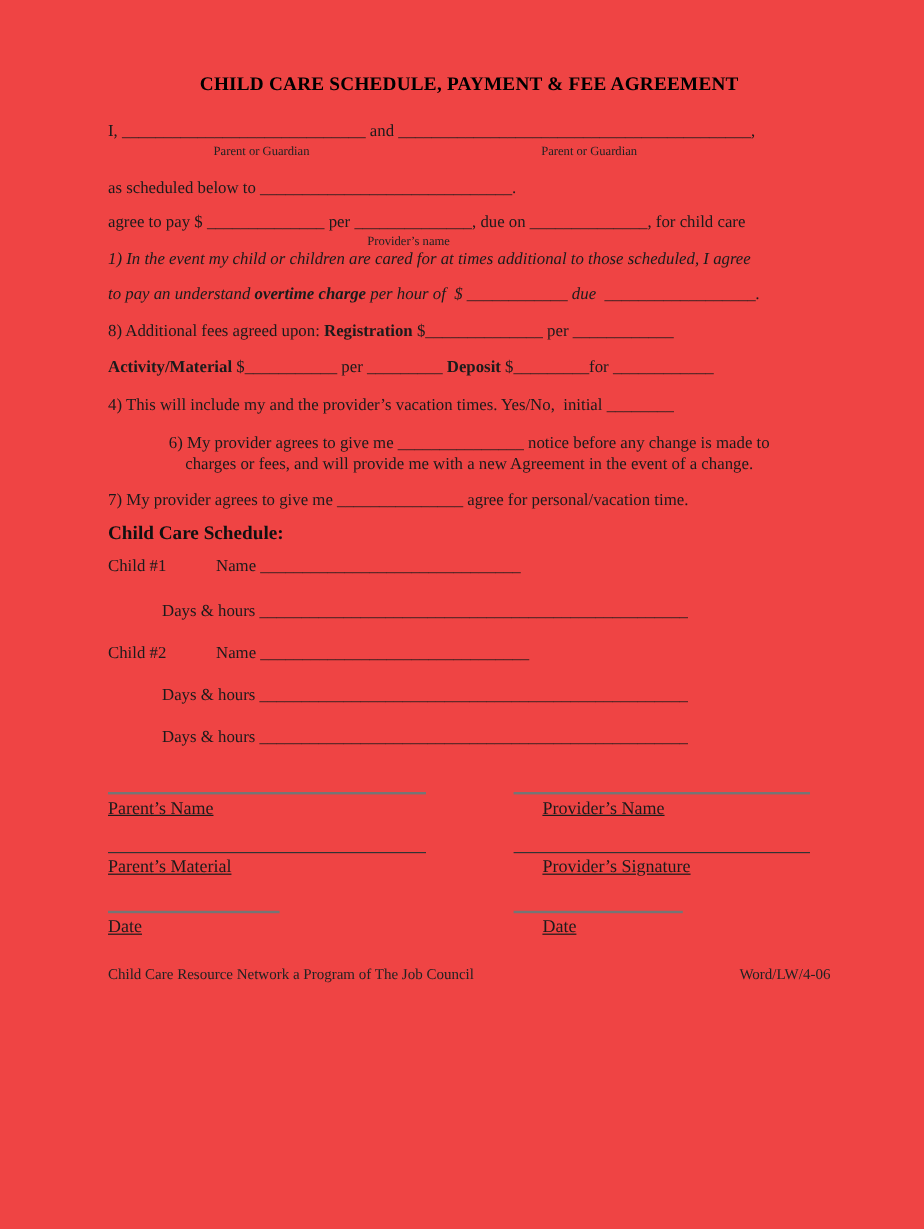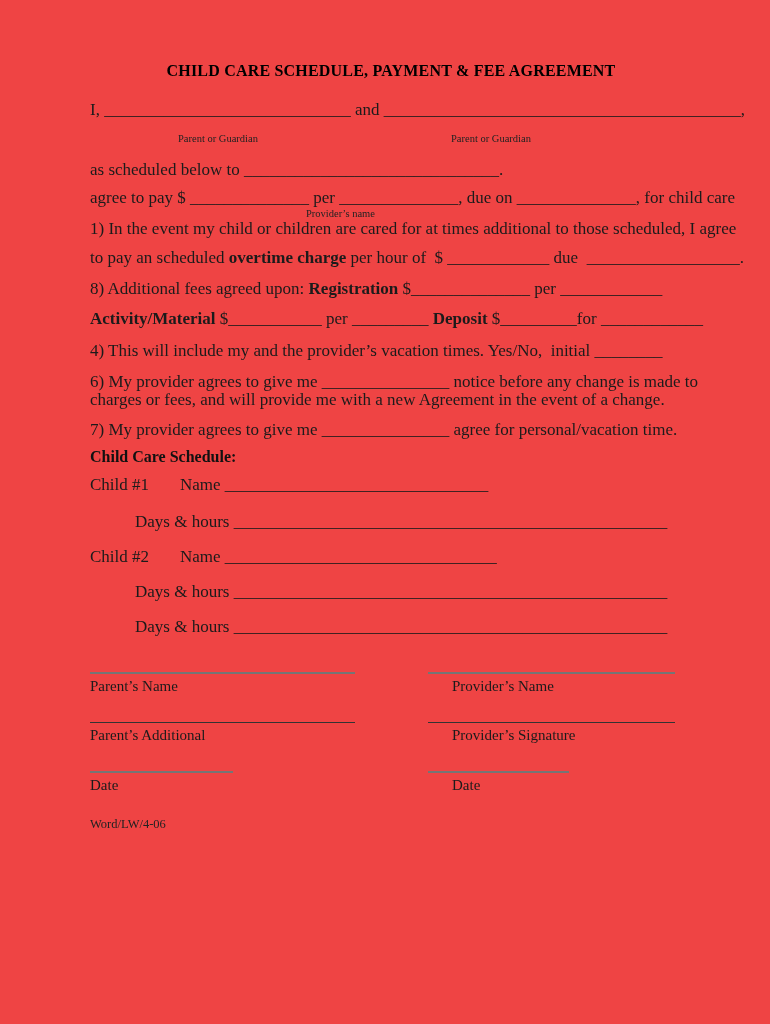--- a/index.html
+++ b/index.html
@@ -15,47 +15,47 @@
   }
   .title {
     margin:0;
     font-size:16px;
     font-weight:bold;
     text-align:center;
     color:#000;
     letter-spacing:.2px;
     white-space:nowrap;
   }
-  .line { white-space:pre; font-size:17px; line-height:20px; }
-  .labels-row { position:relative; height:14px; font-size:10.5px; color:#222;margin-top:12px; }
+  .line { white-space:pre; font-size:14px; line-height:20px; }
+  .labels-row { position:relative; height:14px; font-size:10.5px; color:#222; }
   .pg1 { position:absolute; left:88px; top:1px; }
   .pg2 { position:absolute; left:361px; top:1px; }
   .plabel-row { font-size:10.5px; height:11px; line-height:11px; padding-left:216px; color:#222; }
   .row-intro1 { margin-top:20px; }
   .row-intro2 { margin-top:9px; }
   .row-intro3 { margin-top:14px; line-height:19px; }
-  .para1 { margin-top:0; }
+  .para1 { margin-top:0;font-style:italic; }
   .para1 .l2 { margin-top:9px; }
   .para2 { margin-top:11px; }
   .para2 .l2 { margin-top:10px; }
   .para3 { margin-top:8px; }
   .tight .line { line-height:18px; }
   .para4 { margin-top:12px; }
   .para5 { margin-top:8px; }
-  .para6 { margin-top:12px; }
+  .para6 { margin-top:12px;text-align:center; }
   .para7 { margin-top:11px; }
   .cc-heading { margin:8px 0 0 0; font-size:16px; font-weight:bold; color:#111; }
   .mt9  { margin-top:9px; }
   .mt15 { margin-top:15px; }
   .mt17 { margin-top:17px; }
   .days-row { padding-left:45px; }
   .child-label { display:inline-block; width:90px; }
   .b { font-weight:bold; }
   .blank { letter-spacing:0; }
-  .sig-grid { display:grid; grid-template-columns:265px 247px; column-gap:73px; margin-top:35px; }
+  .sig-grid { display:grid; grid-template-columns:265px 247px; column-gap:73px; margin-top:35px;text-decoration:underline; }
   .sig-entry + .sig-entry { margin-top:27px; }
   .sig-line { height:0; border-top:2px solid #757575; }
   .sig-line.dark { border-top:1.5px solid #333; }
   .sig-label { font-size:15px; line-height:18px; margin-top:3px; }
   .col-right .sig-label { padding-left:24px; }
   .w-date { width:143px; }
   .col-right .sig-line { width:247px; }
   .col-right .w-date { width:141px; }
   .page-footer { display:flex; justify-content:space-between; font-size:12.5px; line-height:16px; margin-top:22px; color:#222; }
 </style>
@@ -74,21 +74,21 @@
   </div>
 
   <div class="line row-intro3"><span>as scheduled below to </span><span class="blank">______________________________</span><span>.</span></div>
 
   <div class="line row-intro2"><span>agree to pay $ </span><span class="blank">______________</span><span> per </span><span class="blank">______________</span><span>, due on </span><span class="blank">______________</span><span>, for child care</span></div>
 
   <div class="plabel-row">Provider’s name</div>
 
   <div class="para1">
     <div class="line">1) In the event my child or children are cared for at times additional to those scheduled, I agree</div>
-    <div class="line l2"><span>to pay an scheduled </span><span class="b">overtime charge</span><span> per hour of  $ </span><span class="blank">____________</span><span> due  </span><span class="blank">__________________</span><span>.</span></div>
+    <div class="line l2"><span>to pay an understand </span><span class="b">overtime charge</span><span> per hour of  $ </span><span class="blank">____________</span><span> due  </span><span class="blank">__________________</span><span>.</span></div>
   </div>
 
   <div class="para2">
     <div class="line"><span>8) Additional fees agreed upon: </span><span class="b">Registration</span><span> $</span><span class="blank">______________</span><span> per </span><span class="blank">____________</span></div>
     <div class="line l2"><span class="b">Activity/Material</span><span> $</span><span class="blank">___________</span><span> per </span><span class="blank">_________</span><span class="b"> Deposit</span><span> $</span><span class="blank">_________</span><span>for </span><span class="blank">____________</span></div>
   </div>
 
   <div class="para3 tight">
   </div>
 
@@ -113,21 +113,21 @@
   <div class="line mt15 days-row"><span>Days &amp; hours </span><span class="blank">___________________________________________________</span></div>
 
   <div class="sig-grid">
     <div class="sig-col">
       <div class="sig-entry">
         <div class="sig-line"></div>
         <div class="sig-label">Parent’s Name</div>
       </div>
       <div class="sig-entry">
         <div class="sig-line dark"></div>
-        <div class="sig-label">Parent’s Additional</div>
+        <div class="sig-label">Parent’s Material</div>
       </div>
       <div class="sig-entry">
         <div class="sig-line w-date"></div>
         <div class="sig-label">Date</div>
       </div>
     </div>
     <div class="sig-col col-right">
       <div class="sig-entry">
         <div class="sig-line"></div>
         <div class="sig-label">Provider’s Name</div>
@@ -137,16 +137,17 @@
         <div class="sig-label">Provider’s Signature</div>
       </div>
       <div class="sig-entry">
         <div class="sig-line w-date"></div>
         <div class="sig-label">Date</div>
       </div>
     </div>
   </div>
 
   <div class="page-footer">
+    <span>Child Care Resource Network a Program of The Job Council</span>
     <span>Word/LW/4-06</span>
   </div>
 
 </div>
 
 </body></html>

